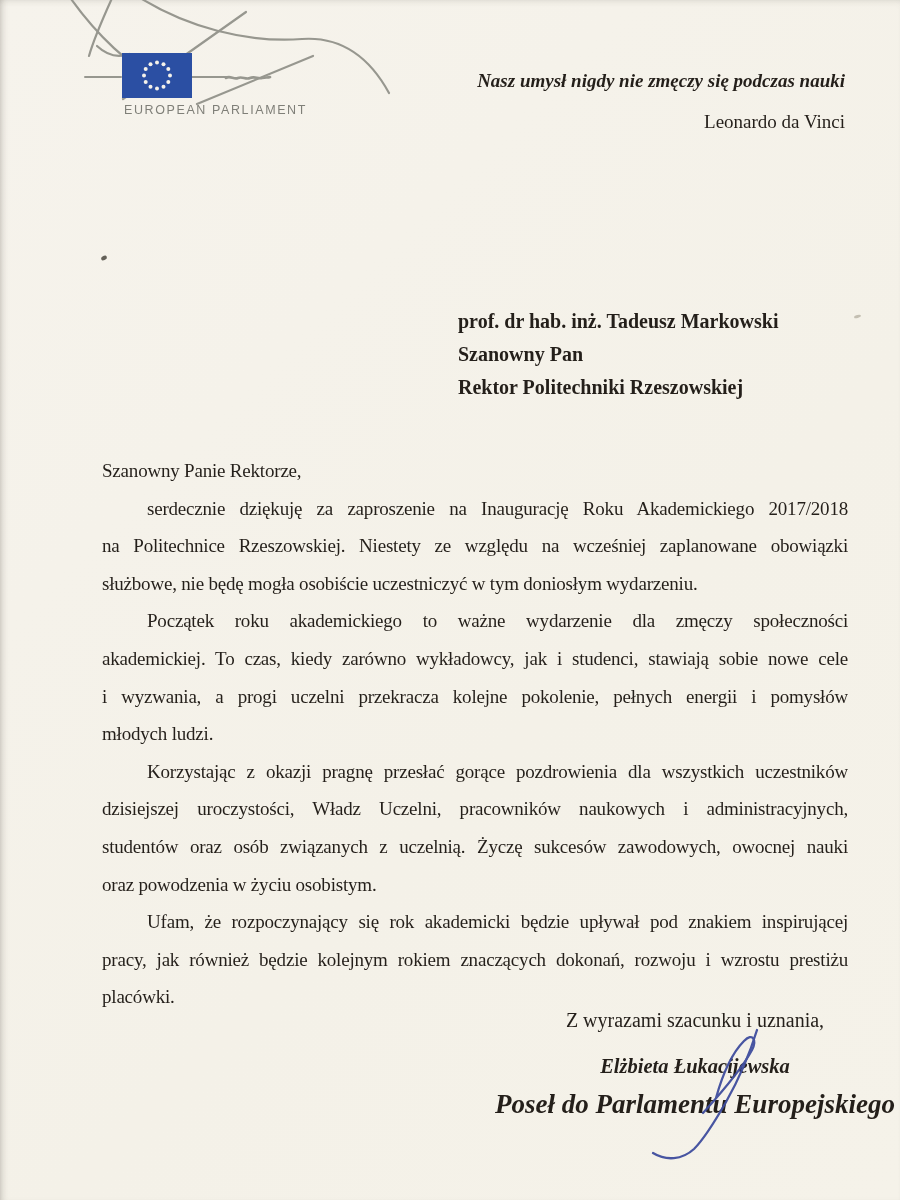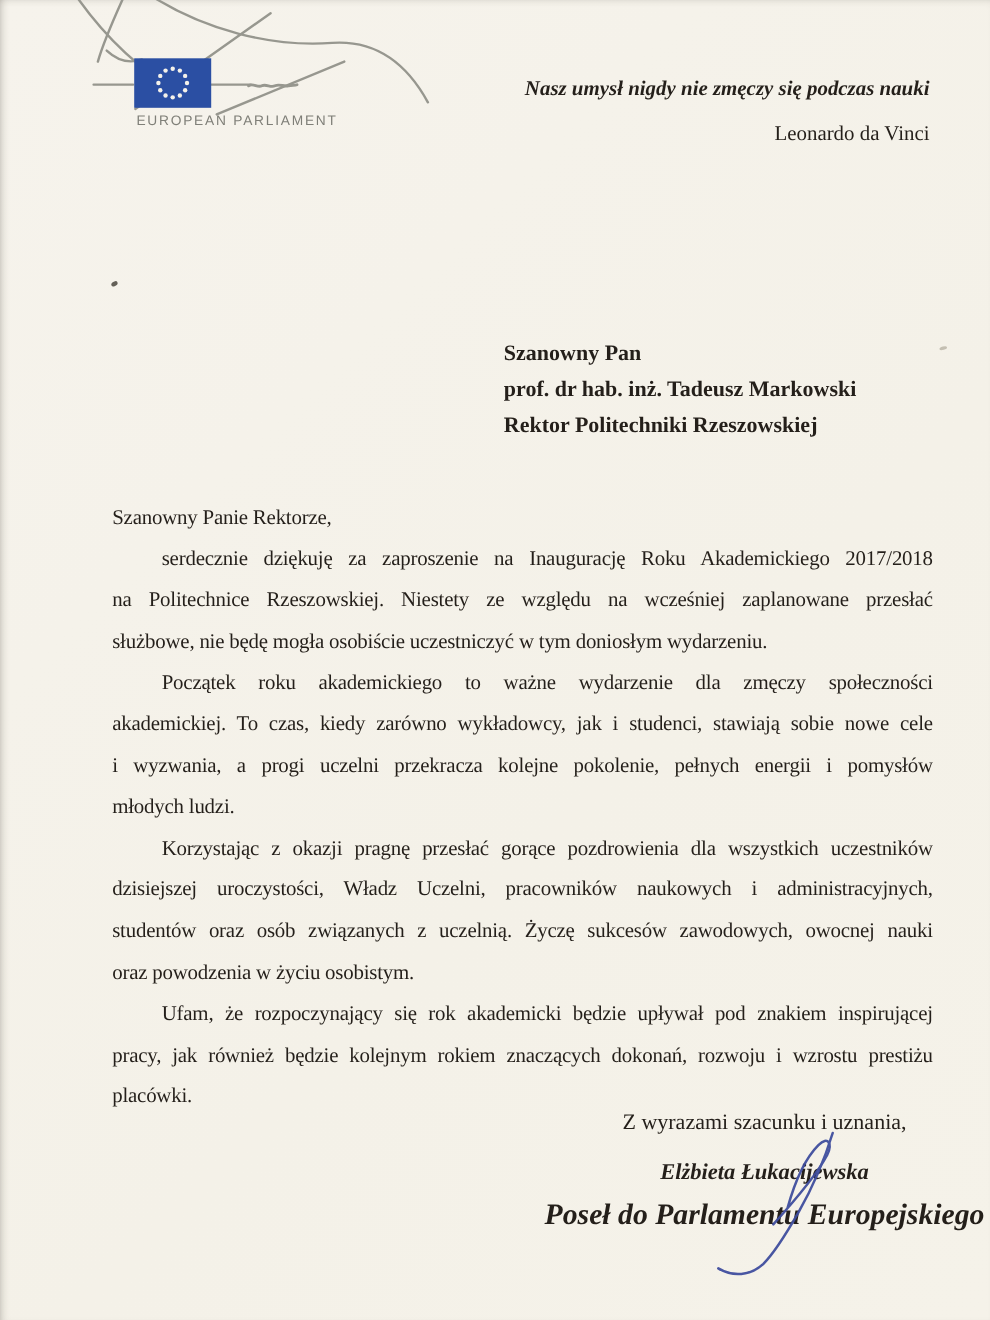--- a/index.html
+++ b/index.html
@@ -86,30 +86,30 @@
   </svg>
   <div class="abs logo-caption">EUROPEAN PARLIAMENT</div>
 
   <div class="abs quote-block">
     <div class="quote-text">Nasz umysł nigdy nie zmęczy się podczas nauki</div>
     <div class="quote-author">Leonardo da Vinci</div>
   </div>
 
 
   <div class="abs addressee">
+    <div>prof. dr hab. inż. Tadeusz Markowski</div>
     <div>Szanowny Pan</div>
-    <div>prof. dr hab. inż. Tadeusz Markowski</div>
     <div>Rektor Politechniki Rzeszowskiej</div>
   </div>
 
   <div class="abs body-text">
     <div class="line">Szanowny Panie Rektorze,</div>
 
     <div class="line indent fill">serdecznie dziękuję za zaproszenie na Inaugurację Roku Akademickiego 2017/2018</div>
-    <div class="line fill">na Politechnice Rzeszowskiej. Niestety ze względu na wcześniej zaplanowane przesłać</div>
+    <div class="line fill">na Politechnice Rzeszowskiej. Niestety ze względu na wcześniej zaplanowane obowiązki</div>
     <div class="line">służbowe, nie będę mogła osobiście uczestniczyć w tym doniosłym wydarzeniu.</div>
 
     <div class="line indent fill">Początek roku akademickiego to ważne wydarzenie dla zmęczy społeczności</div>
     <div class="line fill">akademickiej. To czas, kiedy zarówno wykładowcy, jak i studenci, stawiają sobie nowe cele</div>
     <div class="line fill">i wyzwania, a progi uczelni przekracza kolejne pokolenie, pełnych energii i pomysłów</div>
     <div class="line">młodych ludzi.</div>
 
     <div class="line indent fill">Korzystając z okazji pragnę przesłać gorące pozdrowienia dla wszystkich uczestników</div>
     <div class="line fill">dzisiejszej uroczystości, Władz Uczelni, pracowników naukowych i administracyjnych,</div>
     <div class="line fill">studentów oraz osób związanych z uczelnią. Życzę sukcesów zawodowych, owocnej nauki</div>

